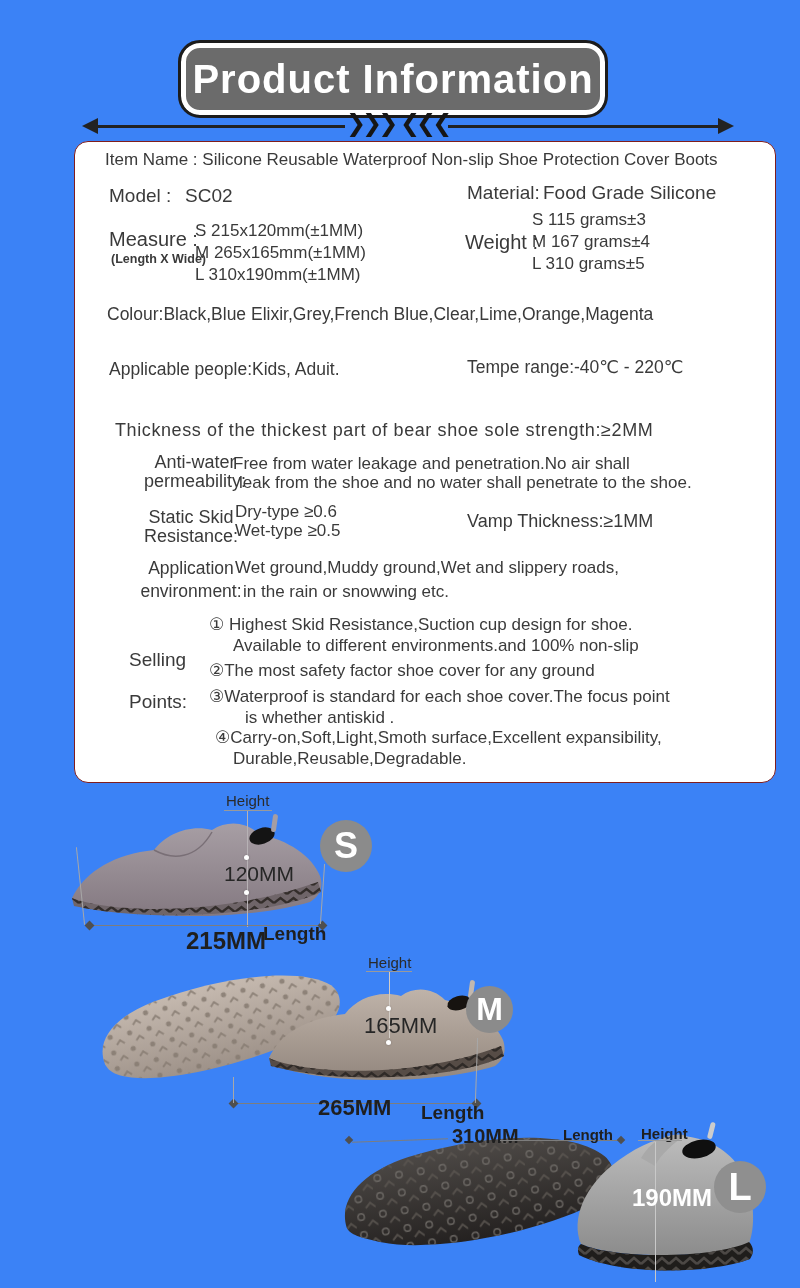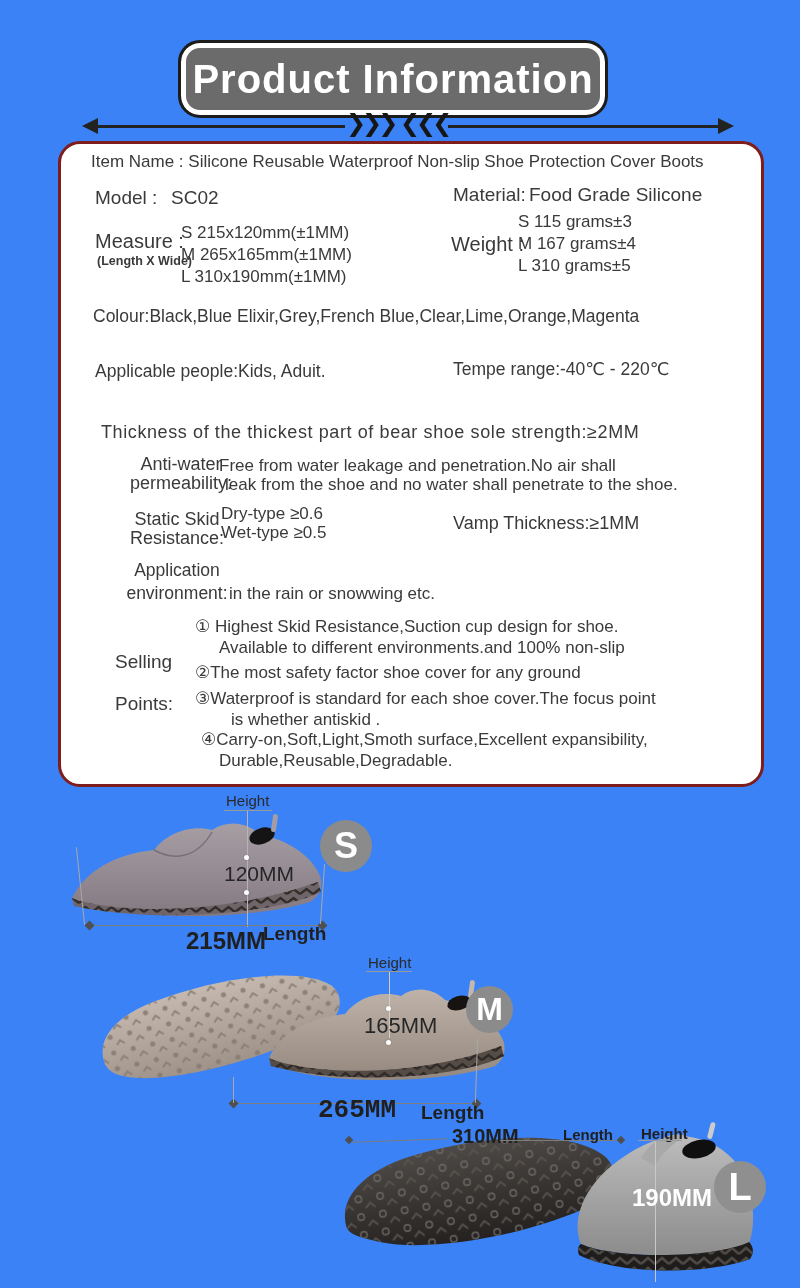--- a/index.html
+++ b/index.html
@@ -9,22 +9,22 @@
   .title-box{left:178px;top:40px;width:424px;height:72px;background:#6b6b6b;
              border:3px solid #1c1c1c;border-radius:22px;box-shadow:inset 0 0 0 5px #ffffff;
              display:flex;align-items:center;justify-content:center;}
   .title-text{color:#ffffff;font-size:40px;font-weight:700;letter-spacing:1px;}
   .hline{height:3px;background:#222222;top:125px;}
   .arrowhead-left{left:82px;top:118px;width:0;height:0;border-top:8px solid transparent;
                   border-bottom:8px solid transparent;border-right:16px solid #222222;}
   .arrowhead-right{left:718px;top:118px;width:0;height:0;border-top:8px solid transparent;
                    border-bottom:8px solid transparent;border-left:16px solid #222222;}
   .chev{top:109px;font-size:24px;font-weight:700;color:#161616;letter-spacing:-4px;}
-  .spec-box{left:58px;top:141px;width:700px;height:640px;border:3px solid #7f1d1d;
-            border-radius:22px;background:#ffffff;}
+  .spec-box{left:74px;top:141px;width:700px;height:640px;border:1px solid #7f1d1d;
+            border-radius:14px;background:#ffffff;}
   .spec-box .abs{white-space:nowrap;}
   .t17{font-size:17px;} .t175{font-size:17.5px;} .t18{font-size:18px;}
   .t19{font-size:19px;} .t20{font-size:20px;}
   .ls{letter-spacing:0.6px;}
   .ctr{text-align:center;}
   .dimline{background:#7d7d7d;height:1px;}
   .vline{width:1px;}
   .diamond{width:7px;height:7px;background:#4f4f4f;transform:rotate(45deg);}
   .dot{width:5px;height:5px;border-radius:50%;background:#ffffff;box-shadow:0 0 2px rgba(0,0,0,.25);}
   .measlabel{font-size:15px;color:#2a2a2a;}
@@ -84,20 +84,21 @@
       <div>Resistance:</div>
     </div>
     <div class="abs t17" style="left:160px;top:360px;">Dry-type ≥0.6</div>
     <div class="abs t17" style="left:160px;top:379px;">Wet-type ≥0.5</div>
     <div class="abs t18" style="left:392px;top:369px;">Vamp Thickness:≥1MM</div>
 
     <div class="abs t175 ctr" style="left:30px;top:415px;width:172px;line-height:23px;">
       <div>Application</div>
       <div>environment:</div>
     </div>
+    <div class="abs t17" style="left:160px;top:416px;">Wet ground,Muddy ground,Wet and slippery roads,</div>
     <div class="abs t17" style="left:168px;top:440px;">in the rain or snowwing etc.</div>
 
     <div class="abs t19" style="left:54px;top:507px;">Selling</div>
     <div class="abs t19" style="left:54px;top:549px;">Points:</div>
     <div class="abs t17" style="left:134px;top:472px;">① Highest Skid Resistance,Suction cup design for shoe.</div>
     <div class="abs t17" style="left:158px;top:494px;">Available to different environments.and 100% non-slip</div>
     <div class="abs t17" style="left:134px;top:518px;">②The most safety factor shoe cover for any ground</div>
     <div class="abs t17" style="left:134px;top:544px;">③Waterproof is standard for each shoe cover.The focus point</div>
     <div class="abs t17" style="left:170px;top:566px;">is whether antiskid .</div>
     <div class="abs t17" style="left:140px;top:585px;">④Carry-on,Soft,Light,Smoth surface,Excellent expansibility,</div>
@@ -170,21 +171,21 @@
   <div class="abs" style="left:366px;top:971px;width:46px;height:1px;background:#9a9a9a;"></div>
   <div class="abs vline" style="left:389px;top:972px;height:66px;background:#d2ccc6;"></div>
   <div class="abs dot" style="left:386px;top:1006px;"></div>
   <div class="abs dot" style="left:386px;top:1040px;"></div>
   <span class="abs" style="left:364px;top:1013px;font-size:22px;color:#262626;">165MM</span>
   <div class="abs dimline" style="left:234px;top:1103px;width:244px;"></div>
   <div class="abs diamond" style="left:230px;top:1100px;"></div>
   <div class="abs diamond" style="left:473px;top:1100px;"></div>
   <div class="abs vline" style="left:233px;top:1077px;height:26px;background:#a8a8a8;"></div>
   <div class="abs vline" style="left:476px;top:1038px;height:65px;background:#a8a8a8;transform:rotate(2deg);"></div>
-  <span class="abs measval" style="left:318px;top:1095px;font-size:26px;font-family:Liberation Mono, monospace;">265MM</span>
+  <span class="abs measval" style="left:318px;top:1095px;font-size:22px;">265MM</span>
   <span class="abs measval" style="left:421px;top:1102px;font-size:19px;">Length</span>
   <div class="abs badge" style="left:466px;top:986px;width:47px;height:47px;font-size:32px;">M</div>
 
   <svg class="abs" style="left:332px;top:1120px;" width="466" height="168" viewBox="0 0 466 168">
     <defs>
       <linearGradient id="gradL1" x1="0" y1="0" x2="0" y2="1">
         <stop offset="0" stop-color="#4e4a47"></stop>
           <stop offset="1" stop-color="#242120"></stop>
       </linearGradient>
       <linearGradient id="gradL2" x1="0" y1="0" x2="0" y2="1">

